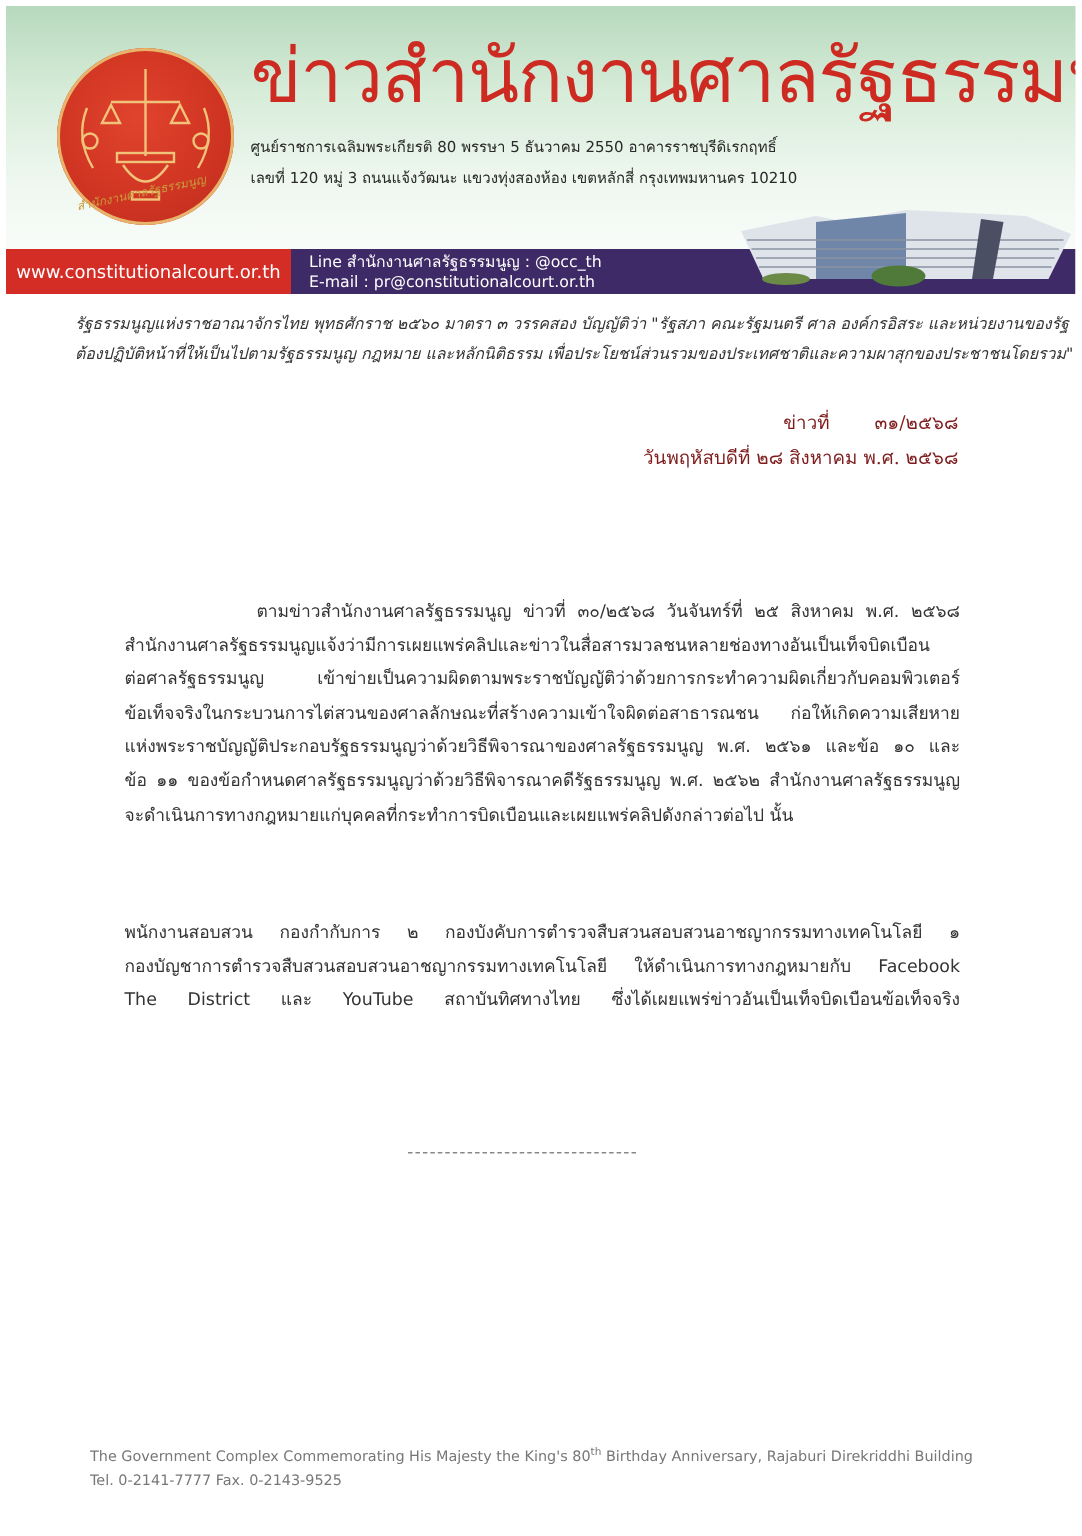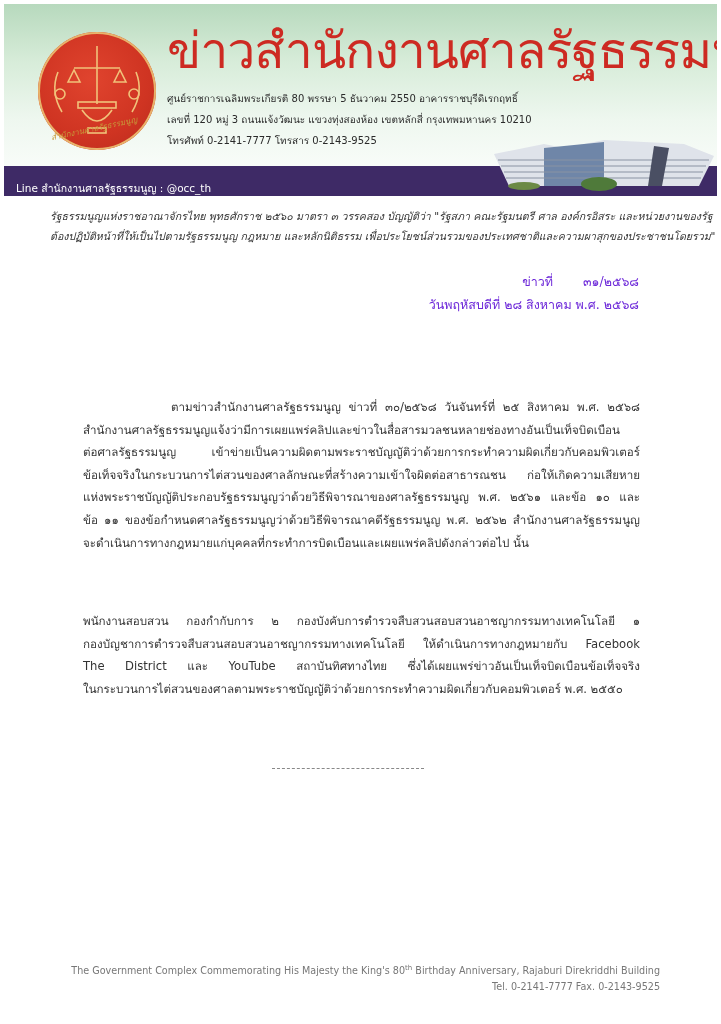--- a/index.html
+++ b/index.html
@@ -36,55 +36,55 @@
   .banner-bar {
     position: absolute; left: 0; top: 162px; width: 713px; height: 30px;
     display: flex;
   }
   .bar-url {
     width: 190px; height: 30px; background: #d32d25; color: #fff;
     font-size: 12px; line-height: 30px; text-align: center;
   }
   .bar-contact {
     flex: 1; background: #3e2a66; color: #fff; font-size: 10.5px;
-    padding: 16px 0 0 12px; line-height: 12.5px;
+    padding: 3px 0 0 12px; line-height: 12.5px;
   }
   .building {
     position: absolute; left: 480px; top: 130px; width: 235px; height: 58px;
   }
 
   
   .preamble {
     position: absolute; left: 50px; top: 206px; width: 640px;
     font-size: 10.6px; line-height: 20px; color: #333; white-space: nowrap; font-style: italic;
   }
   .news-meta {
     position: absolute; right: 82px; top: 270px; text-align: right;
-    font-family: "DejaVu Serif", serif; font-size: 12.5px; line-height: 23px; color: #6d28d9;
+    font-family: "DejaVu Serif", serif; font-size: 12.5px; line-height: 23px; color: #7f1d1d;
   }
   .news-meta .num { display: inline-block; margin-left: 30px; }
 
   .para {
     position: absolute; left: 83px; width: 557px;
     font-family: "DejaVu Sans", sans-serif; font-size: 11.6px; line-height: 22.6px;
     color: #333; text-align: justify; margin-top: 34px;
   }
   .para .line { display: block; white-space: nowrap; text-align-last: justify; text-align: justify; }
   .para .line.last { text-align-last: left; }
   .para .line.indent { padding-left: 88px; }
   .p1 { top: 362px; }
   .p2 { top: 576px; }
 
   .divider {
     position: absolute; left: 272px; top: 768px; width: 152px; height: 0;
     border-top: 1px dashed #888;
   }
 
   .footer {
-    position: absolute; left: 60px; top: 960px; width: 600px; text-align: right;
+    position: absolute; left: 60px; top: 960px; width: 600px; text-align: left;
     font-size: 9.6px; line-height: 16px; color: #777;
   }
   .footer sup { font-size: 7px; }
 </style>
 </head>
 <body>
 
 <div class="banner">
   <div class="seal">
     <svg width="118" height="118" viewBox="0 0 118 118">
@@ -103,24 +103,24 @@
       </g>
     </svg>
   </div>
   <div class="seal-arc">สำนักงานศาลรัฐธรรมนูญ</div>
 
   <div class="banner-title">ข่าวสำนักงานศาลรัฐธรรมนูญ</div>
 
   <div class="banner-info">
     <div>ศูนย์ราชการเฉลิมพระเกียรติ 80 พรรษา 5 ธันวาคม 2550 อาคารราชบุรีดิเรกฤทธิ์</div>
     <div>เลขที่ 120 หมู่ 3 ถนนแจ้งวัฒนะ แขวงทุ่งสองห้อง เขตหลักสี่ กรุงเทพมหานคร 10210</div>
-    <div>โทรศัพท์ 0-2141-7777  โทรสาร 0-2143-9525</div>
   </div>
 
   <div class="banner-bar">
+    <div class="bar-url">www.constitutionalcourt.or.th</div>
     <div class="bar-contact">
       <div>Line สำนักงานศาลรัฐธรรมนูญ : @occ_th</div>
       <div>E-mail : pr@constitutionalcourt.or.th</div>
     </div>
   </div>
 
   <div class="building">
     <svg width="235" height="58" viewBox="0 0 235 58">
       <polygon points="10,20 60,10 80,14 120,6 200,10 230,22 215,52 25,52" fill="#dfe3ea"></polygon>
       <polygon points="60,14 120,8 120,52 60,52" fill="#6f86a8"></polygon>
@@ -156,21 +156,20 @@
   <span class="line">ข้อเท็จจริงในกระบวนการไต่สวนของศาลลักษณะที่สร้างความเข้าใจผิดต่อสาธารณชน ก่อให้เกิดความเสียหาย</span>
   <span class="line">แห่งพระราชบัญญัติประกอบรัฐธรรมนูญว่าด้วยวิธีพิจารณาของศาลรัฐธรรมนูญ พ.ศ. ๒๕๖๑ และข้อ ๑๐ และ</span>
   <span class="line">ข้อ ๑๑ ของข้อกำหนดศาลรัฐธรรมนูญว่าด้วยวิธีพิจารณาคดีรัฐธรรมนูญ พ.ศ. ๒๕๖๒ สำนักงานศาลรัฐธรรมนูญ</span>
   <span class="line last">จะดำเนินการทางกฎหมายแก่บุคคลที่กระทำการบิดเบือนและเผยแพร่คลิปดังกล่าวต่อไป  นั้น</span>
 </div>
 
 <div class="para p2">
   <span class="line">พนักงานสอบสวน กองกำกับการ ๒ กองบังคับการตำรวจสืบสวนสอบสวนอาชญากรรมทางเทคโนโลยี ๑</span>
   <span class="line">กองบัญชาการตำรวจสืบสวนสอบสวนอาชญากรรมทางเทคโนโลยี ให้ดำเนินการทางกฎหมายกับ Facebook</span>
   <span class="line">The District และ YouTube สถาบันทิศทางไทย ซึ่งได้เผยแพร่ข่าวอันเป็นเท็จบิดเบือนข้อเท็จจริง</span>
-  <span class="line last">ในกระบวนการไต่สวนของศาลตามพระราชบัญญัติว่าด้วยการกระทำความผิดเกี่ยวกับคอมพิวเตอร์ พ.ศ. ๒๕๕๐</span>
 </div>
 
 <div class="divider"></div>
 
 <div class="footer">
   <div><span>The Government Complex Commemorating His Majesty the King's 80</span><sup>th</sup><span> Birthday Anniversary, Rajaburi Direkriddhi Building</span></div>
   <div>Tel. 0-2141-7777  Fax. 0-2143-9525</div>
 </div>
 
 </body></html>

